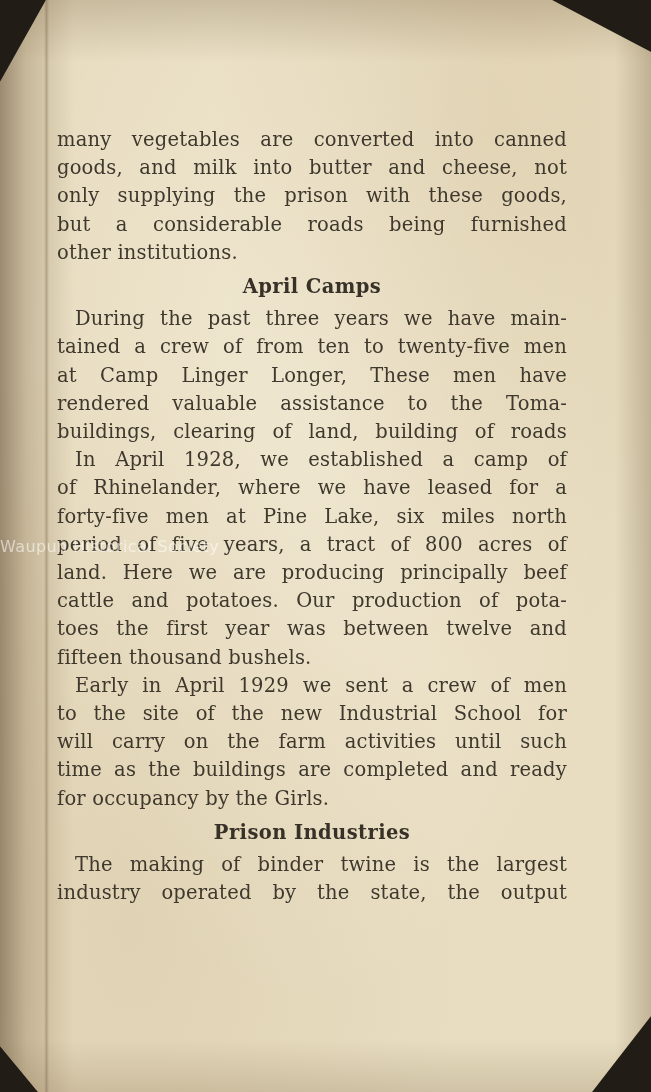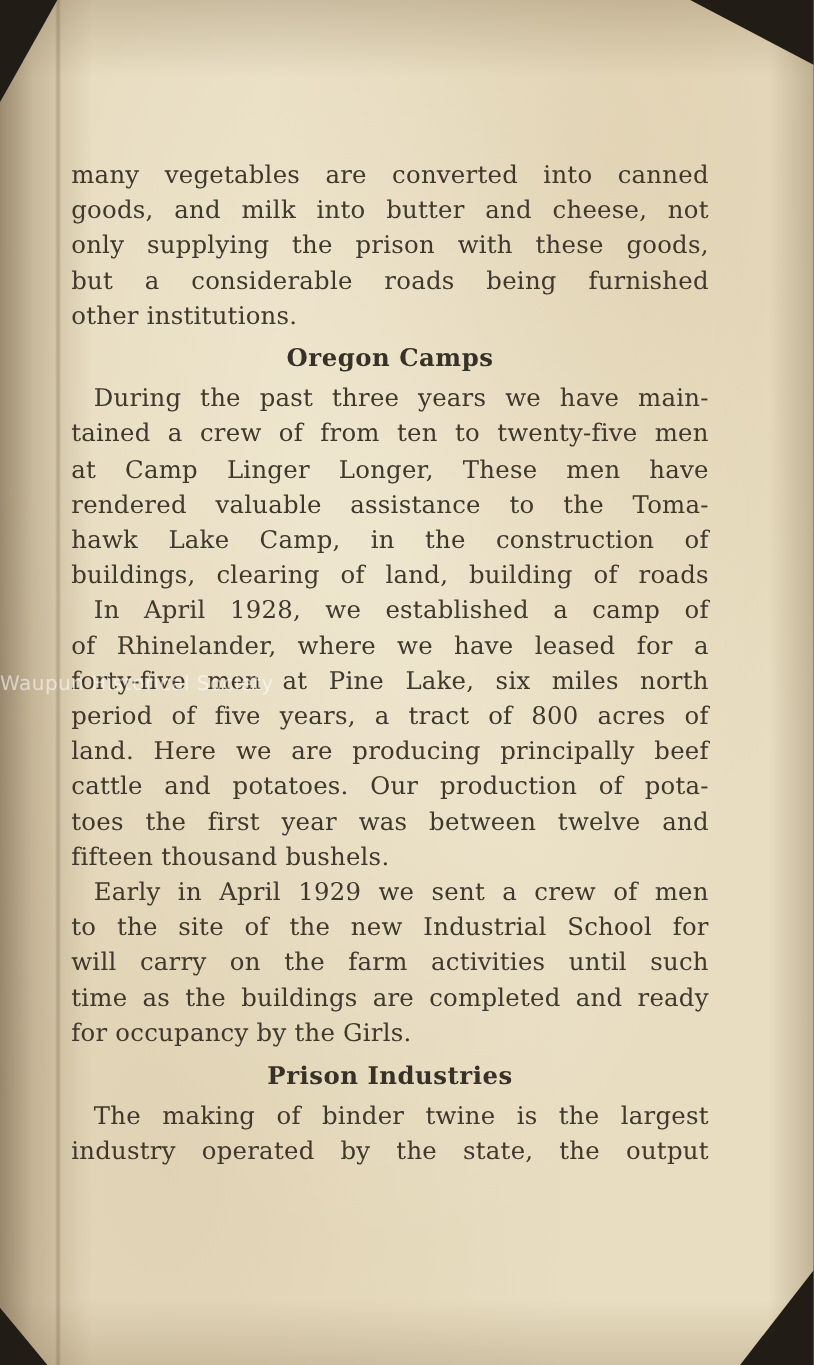--- a/index.html
+++ b/index.html
@@ -60,27 +60,26 @@
 <div class="paper">
   <div class="gutter-line"></div>
   <div class="text">
       <div class="block">
         <div class="line">many vegetables are converted into canned</div>
         <div class="line">goods, and milk into butter and cheese, not</div>
         <div class="line">only supplying the prison with these goods,</div>
         <div class="line">but a considerable roads being furnished</div>
         <div class="line endline">other institutions.</div>
       </div>
-      <div class="heading">Oregon Camps</div>
+      <div class="heading">April Camps</div>
       <div class="block">
         <div class="line indent">During the past three years we have main-</div>
         <div class="line">tained a crew of from ten to twenty-five men</div>
         <div class="line">at Camp Linger Longer,  These men have</div>
         <div class="line">rendered valuable assistance to the Toma-</div>
-        <div class="line">hawk Lake Camp, in the construction of</div>
         <div class="line">buildings, clearing of land, building of roads</div>
       </div>
       <div class="block">
         <div class="line indent">In April 1928, we established a camp of</div>
         <div class="line">of Rhinelander, where we have leased for a</div>
         <div class="line">forty-five men at Pine Lake, six miles north</div>
         <div class="line">period of five years, a tract of 800 acres of</div>
         <div class="line">land.  Here we are producing principally beef</div>
         <div class="line">cattle and potatoes.  Our production of pota-</div>
         <div class="line">toes the first year was between twelve and</div>

